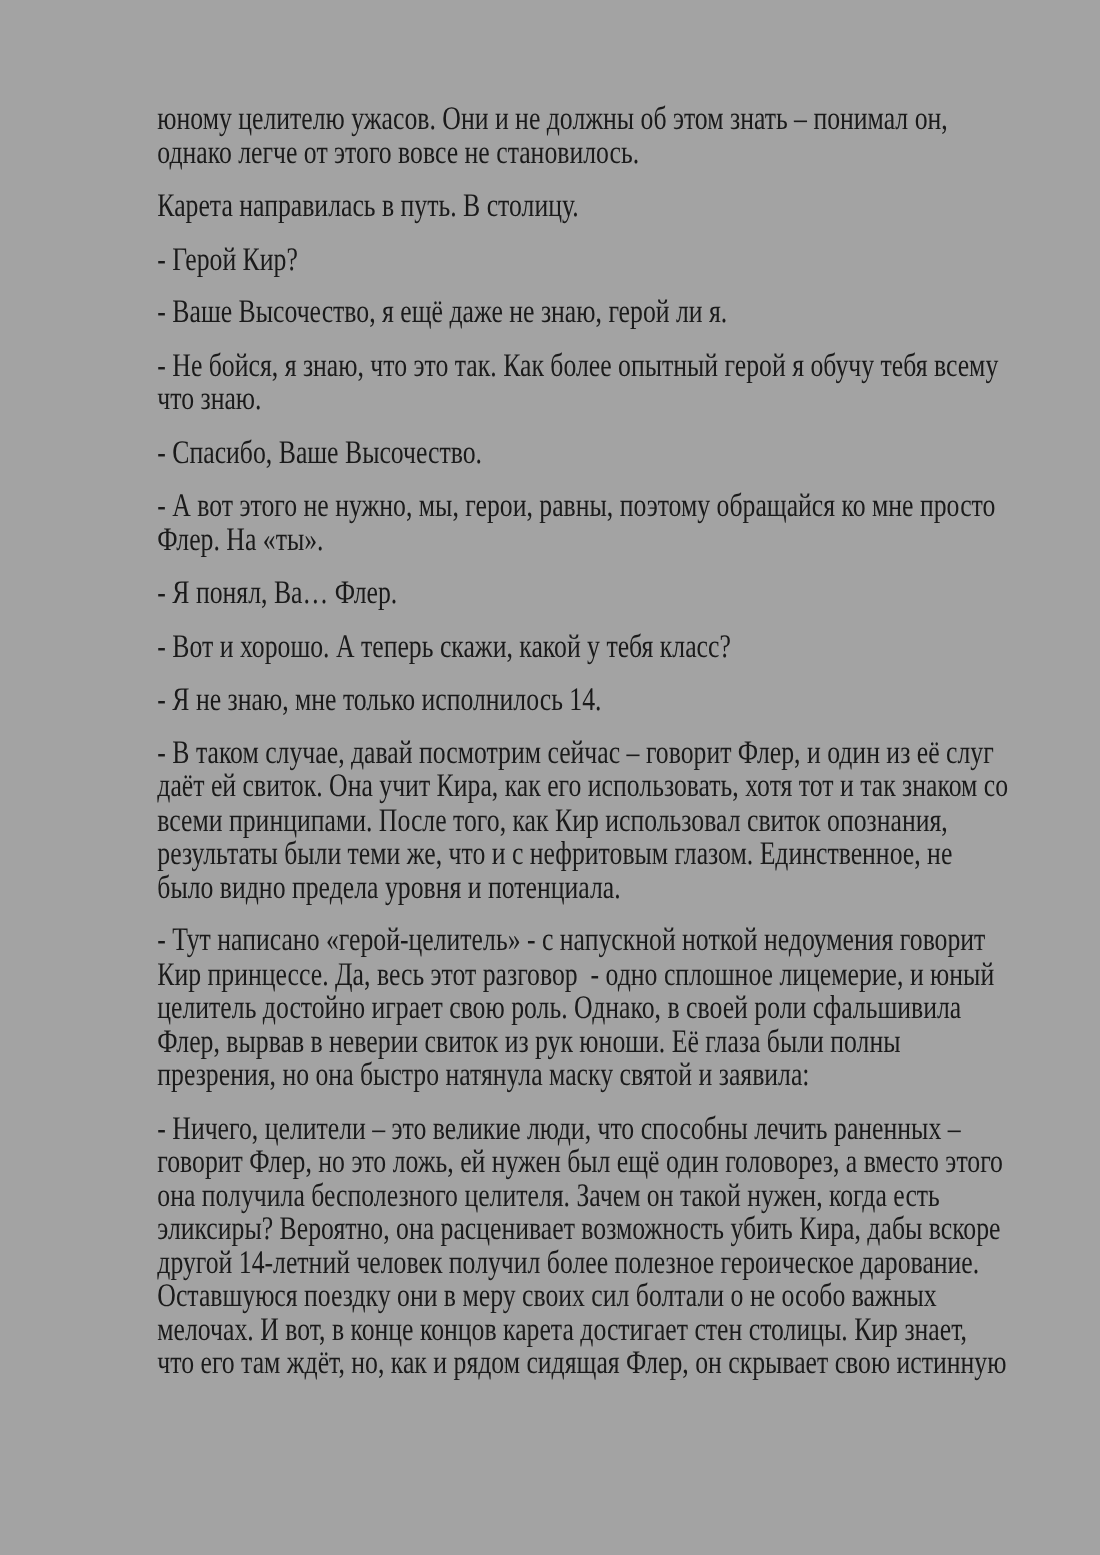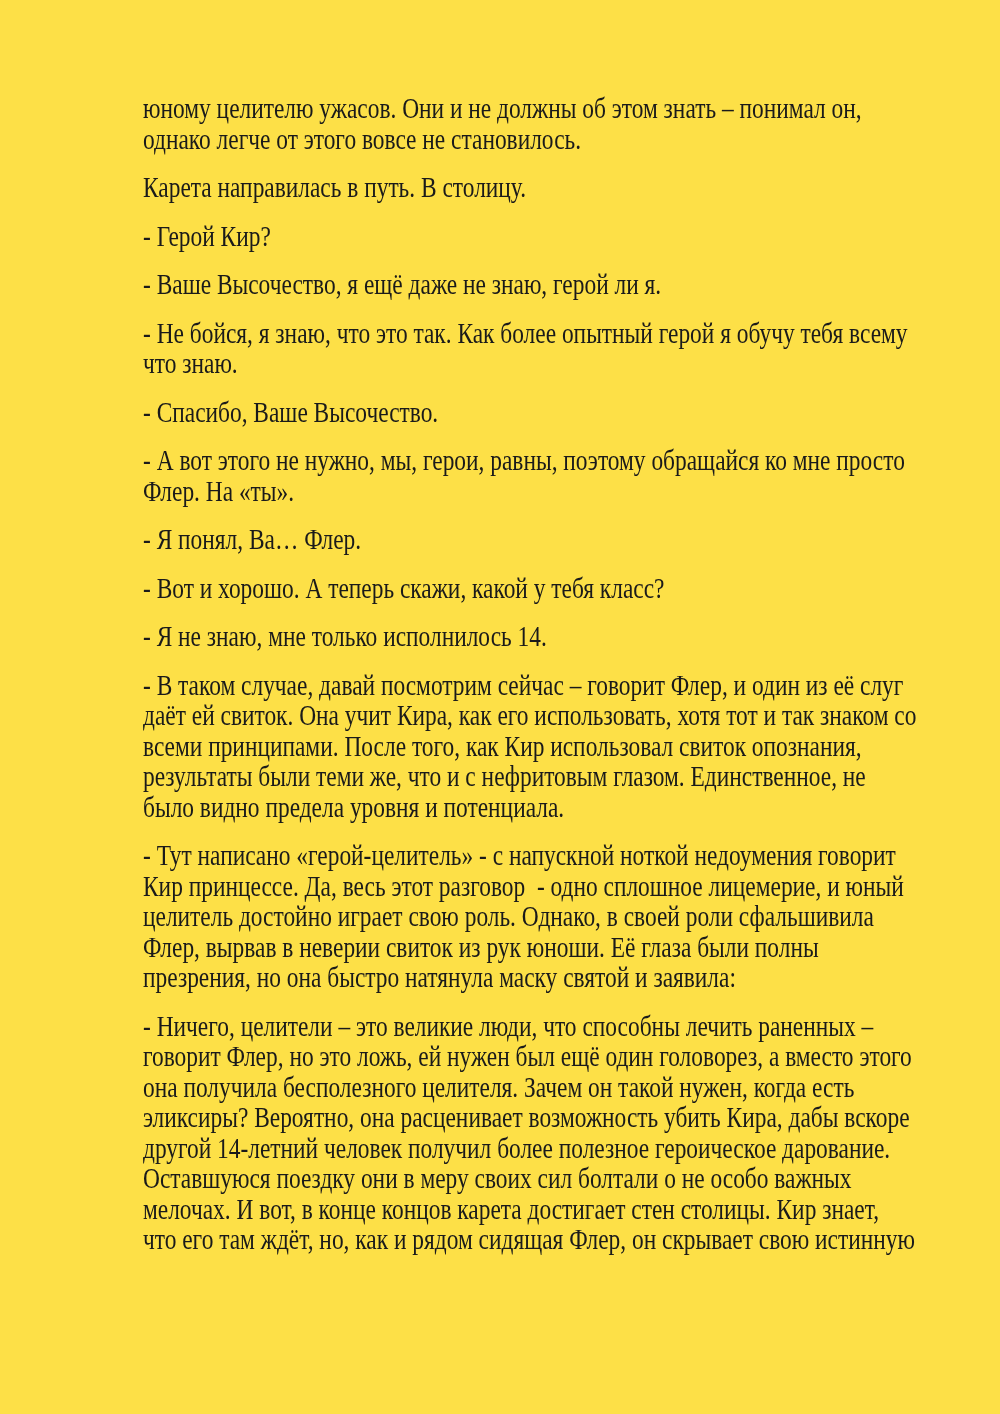--- a/index.html
+++ b/index.html
@@ -30,21 +30,21 @@
     text-rendering: optimizeLegibility;
   }
   .text-column p {
     margin: 0 0 18px 0;
     padding: 0;
   }
 </style>
 </head>
 <body>
 
-<div class="page" style="background: #fde047;">
+<div class="page" style="background: #a3a3a3;">
   <div class="text-column" style="color: rgb(26, 26, 26);"><p>юному целителю ужасов. Они и не должны об этом знать – понимал он,
 однако легче от этого вовсе не становилось.</p><p>Карета направилась в путь. В столицу.</p><p>- Герой Кир?</p><p>- Ваше Высочество, я ещё даже не знаю, герой ли я.</p><p>- Не бойся, я знаю, что это так. Как более опытный герой я обучу тебя всему
 что знаю.</p><p>- Спасибо, Ваше Высочество.</p><p>- А вот этого не нужно, мы, герои, равны, поэтому обращайся ко мне просто
 Флер. На «ты».</p><p>- Я понял, Ва… Флер.</p><p>- Вот и хорошо. А теперь скажи, какой у тебя класс?</p><p>- Я не знаю, мне только исполнилось 14.</p><p>- В таком случае, давай посмотрим сейчас – говорит Флер, и один из её слуг
 даёт ей свиток. Она учит Кира, как его использовать, хотя тот и так знаком со
 всеми принципами. После того, как Кир использовал свиток опознания,
 результаты были теми же, что и с нефритовым глазом. Единственное, не
 было видно предела уровня и потенциала.</p><p>- Тут написано «герой-целитель» - с напускной ноткой недоумения говорит
 Кир принцессе. Да, весь этот разговор  - одно сплошное лицемерие, и юный
 целитель достойно играет свою роль. Однако, в своей роли сфальшивила

